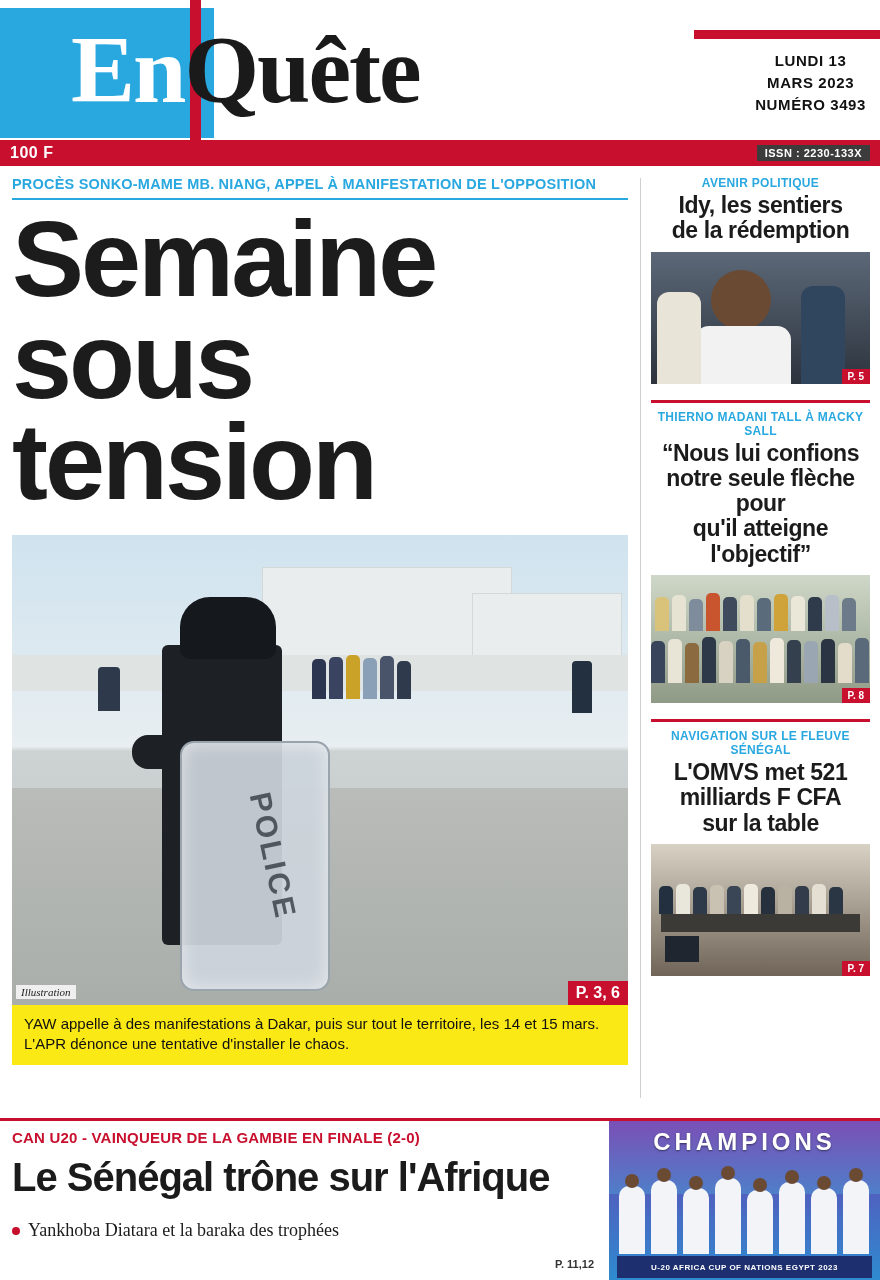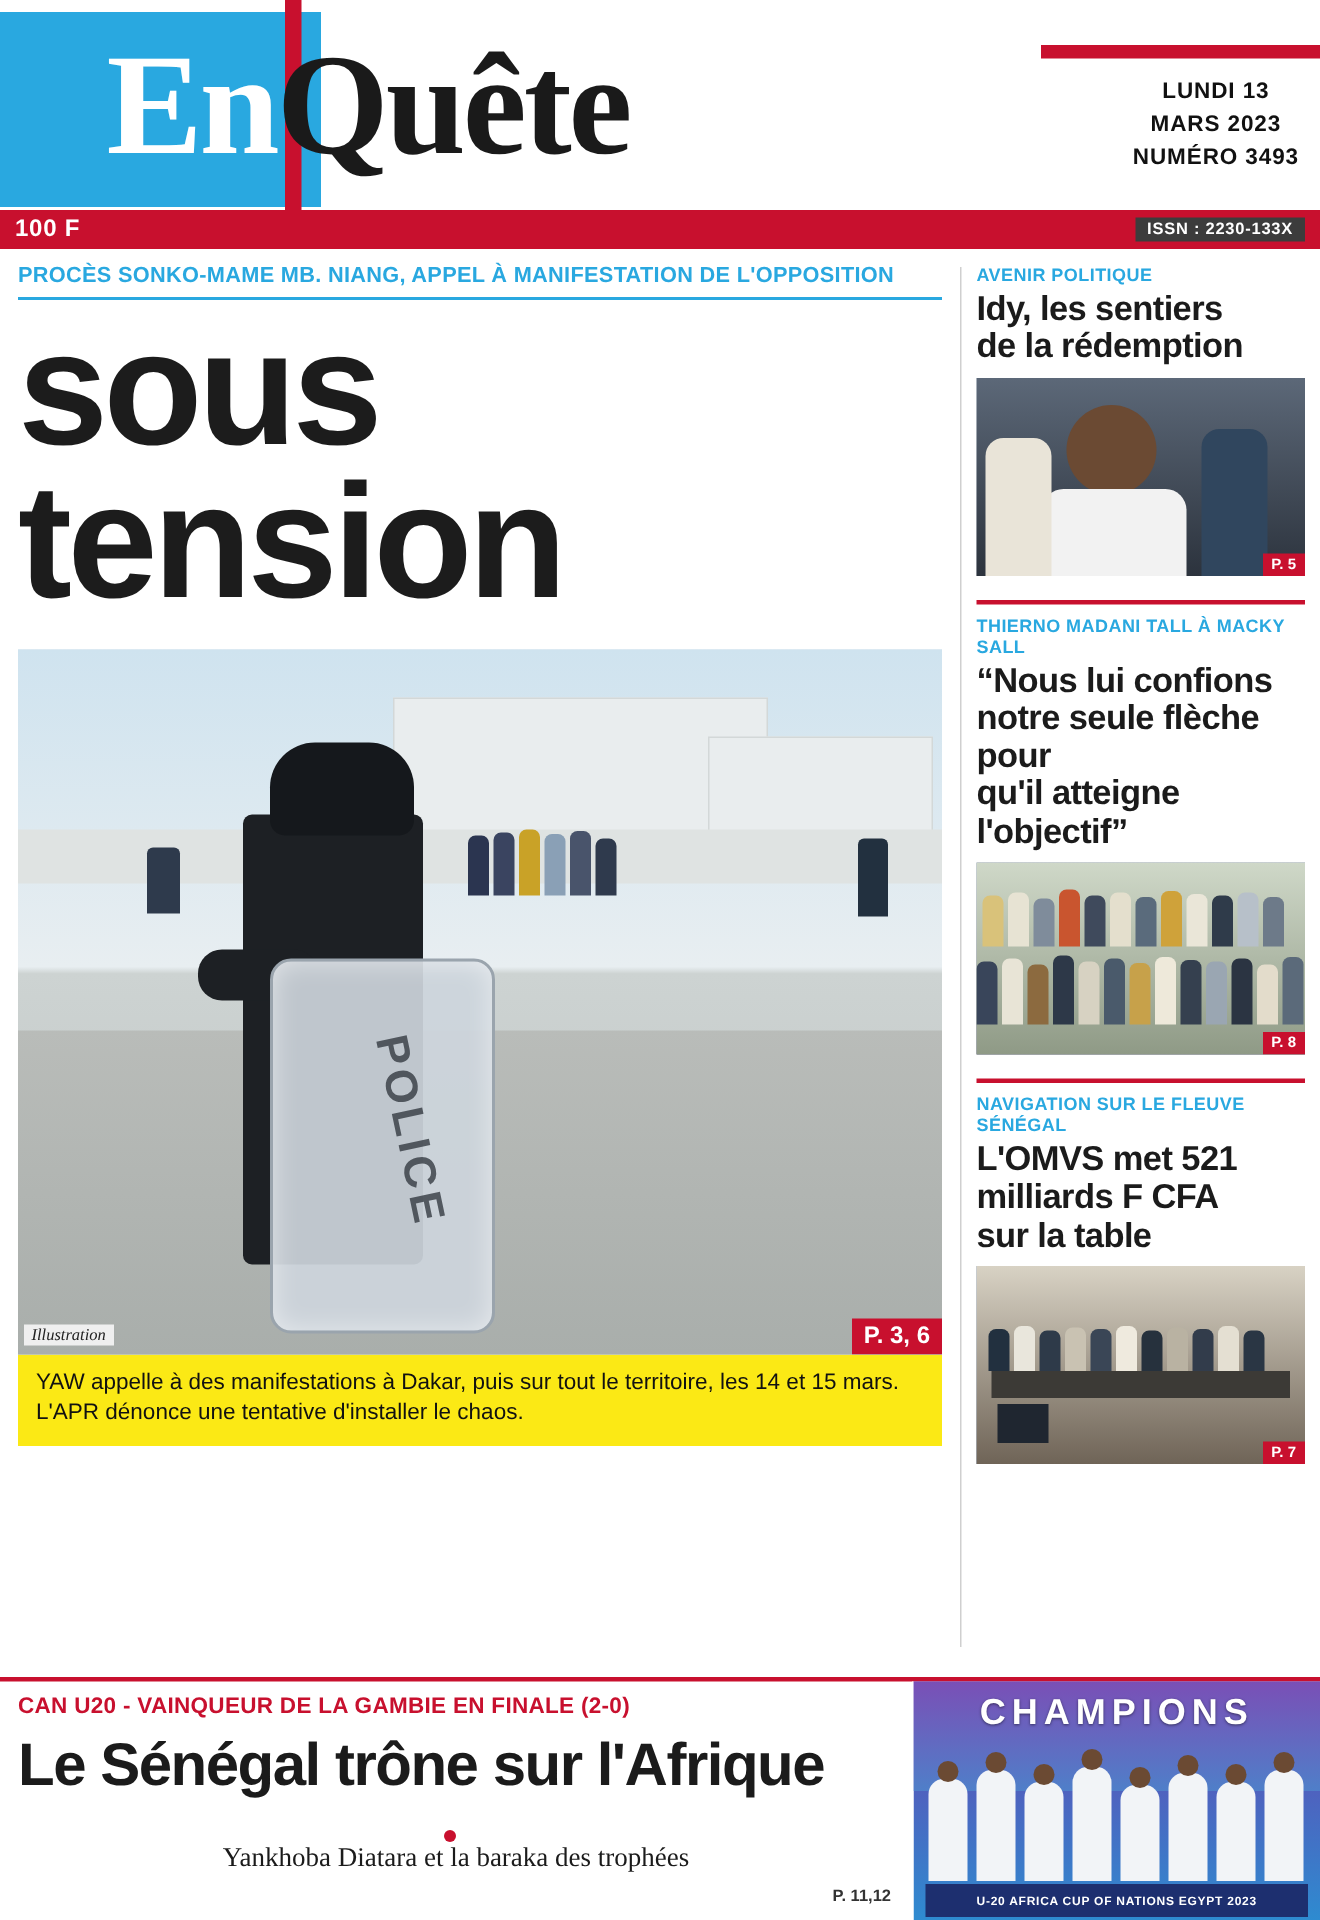--- a/index.html
+++ b/index.html
@@ -102,21 +102,21 @@
   }
   .yellow-box {
     width: 616px;
     background: #fbe915;
     padding: 9px 12px 11px 12px;
     font-size: 15px; line-height: 1.35; color: #111; font-weight: 400;
     font-family: "Liberation Sans", sans-serif;
   }
 
   
-  .rblock { padding-bottom: 8px; }
+  .rblock { padding-bottom: 8px; text-align: center; }
   .rule-red { height: 3px; background: #c8102e; margin: 8px 0 7px 0; }
   .r-kicker {
     color: #29a8e0; font-size: 12px; font-weight: 700; letter-spacing: 0.3px;
     margin-bottom: 3px; text-transform: uppercase;
   }
   .r-title {
     font-size: 23px; line-height: 1.1; font-weight: 700; color: #1b1b1b;
     letter-spacing: -0.4px;
   }
   .r-photo {
@@ -137,21 +137,21 @@
   .bottom-rule { height: 3px; background: #c8102e; }
   .bottom-inner { display: flex; height: 159px; }
   .b-left { width: 608px; padding: 8px 12px 0 12px; position: relative; }
   .b-kicker {
     color: #c8102e; font-size: 15px; font-weight: 700; letter-spacing: 0.2px;
   }
   .b-title {
     font-size: 40px; font-weight: 700; color: #1b1b1b; letter-spacing: -1px;
     margin-top: 10px; line-height: 1.05;
   }
-  .b-foot { display: flex; align-items: center; margin-top: 22px; flex-direction: column; }
+  .b-foot { display: flex; align-items: center; margin-top: 22px; }
   .dot-red { width: 8px; height: 8px; border-radius: 50%; background: #c8102e; margin-right: 8px; }
   .b-sub { font-family: "Liberation Serif", serif; font-size: 18px; color: #1b1b1b; }
   .b-pageref { position: absolute; right: 14px; bottom: 10px; font-size: 11px; font-weight: 700; color: #333; }
   .b-photo {
     width: 272px; position: relative; overflow: hidden;
     background: linear-gradient(#6a3fb0, #2e8bd0);
     border-left: 1px solid #fff;
   }
 
   
@@ -220,20 +220,21 @@
     <span class="issn">ISSN : 2230-133X</span>
   </div>
 
   <div class="content">
 
     <div class="col-left">
       <div class="kicker-top">PROCÈS SONKO-MAME MB. NIANG, APPEL À MANIFESTATION DE L'OPPOSITION</div>
       <div class="rule-blue"></div>
 
       <div class="headline">
+        <div>Semaine</div>
         <div>sous tension</div>
       </div>
 
       <div class="lead-photo">
         <div class="sky"></div>
 
         <div class="bldg" style="left:250px; top:32px; width:250px; height:120px;"></div>
         <div class="bldg" style="left:460px; top:58px; width:150px; height:95px;"></div>
         <div class="wall" style="left:0; top:120px; width:616px; height:36px;"></div>
         <div class="road"></div>

